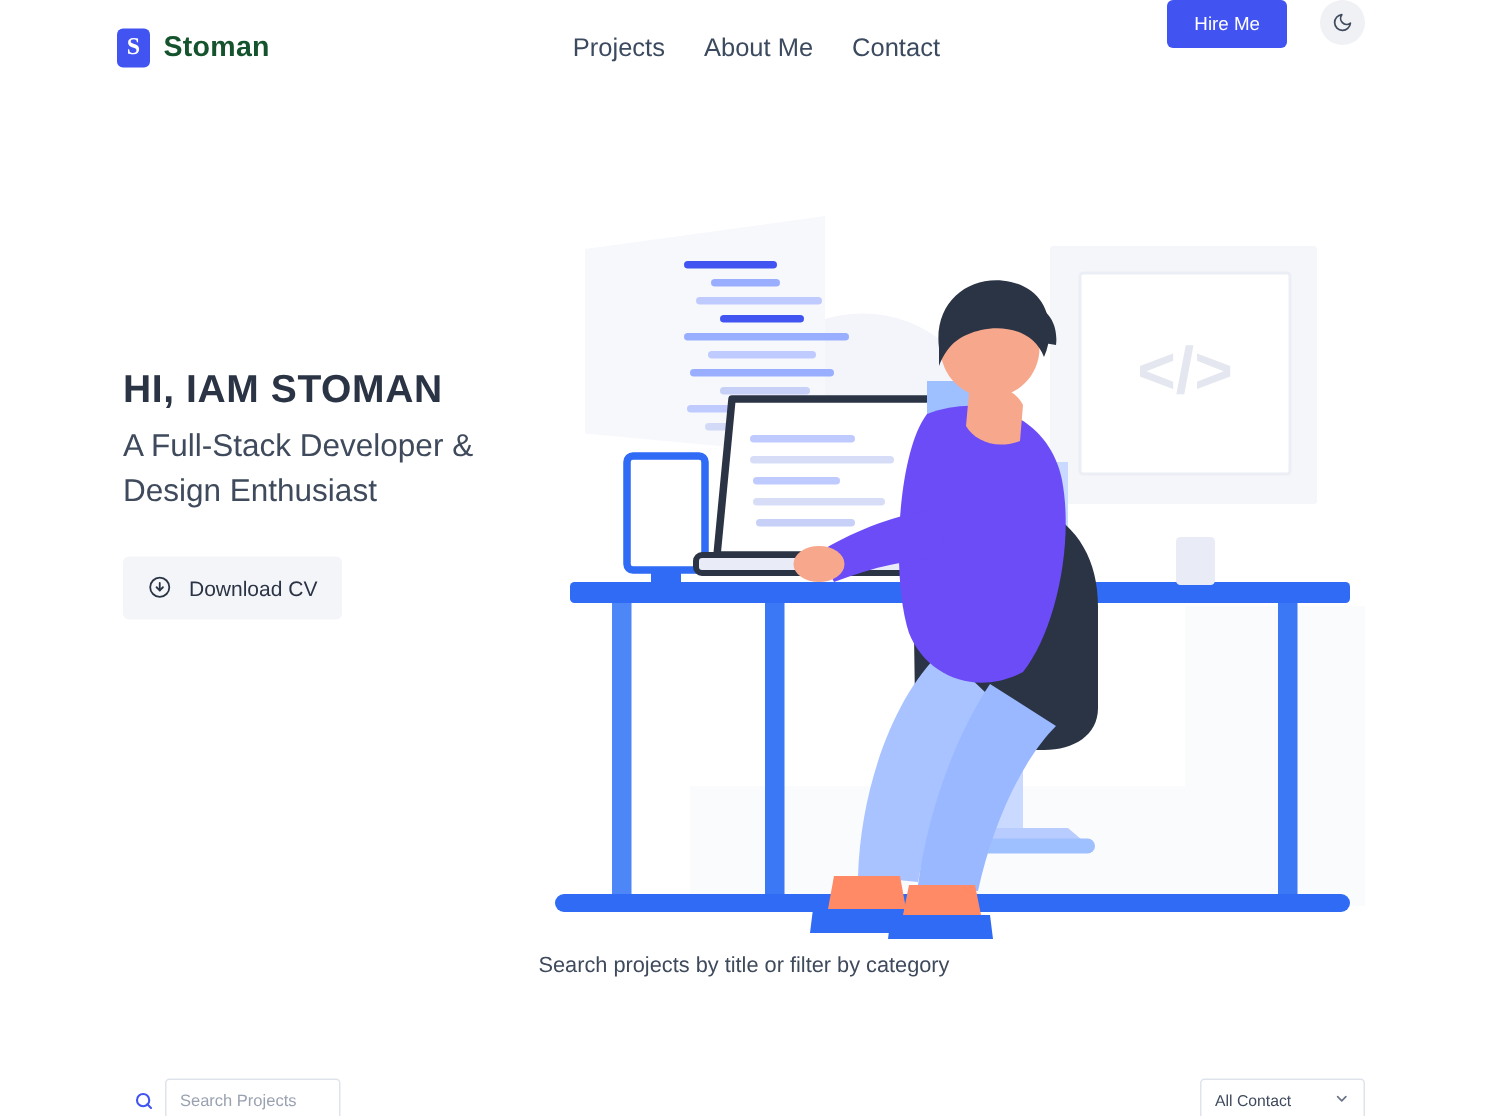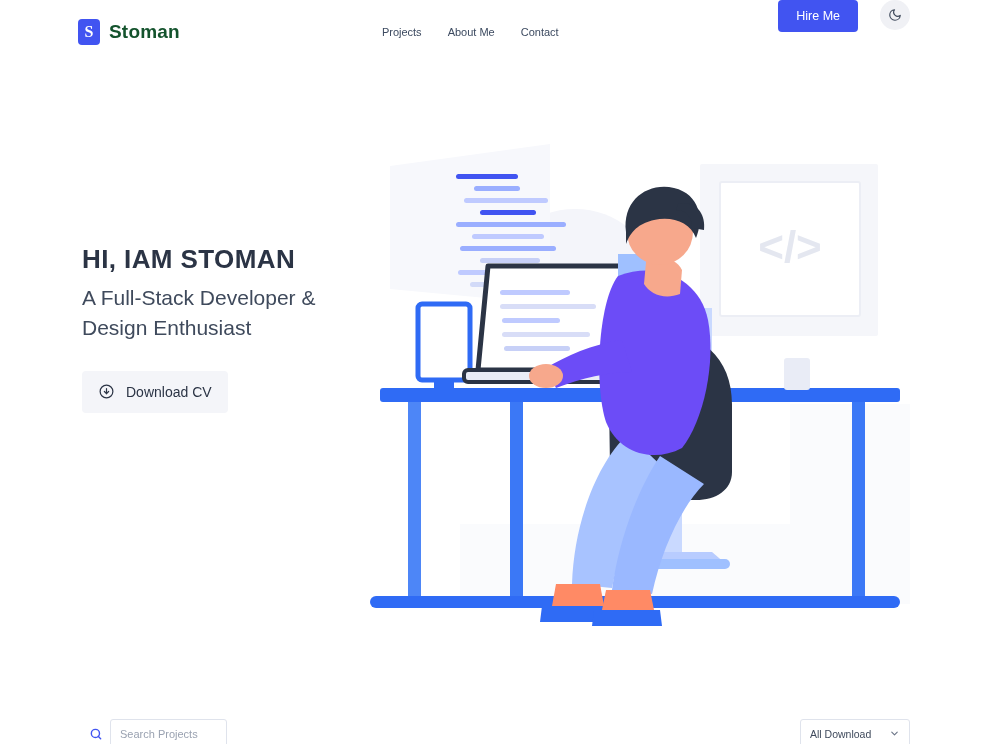--- a/index.html
+++ b/index.html
@@ -25,21 +25,21 @@
     display: flex; align-items: center; justify-content: center;
     color: #fff; font-size: 16px; font-weight: 700; line-height: 1;
     font-family: "Liberation Serif", serif;
   }
   .brand-name {
     margin-left: 9px; font-size: 19px; font-weight: 700;
     letter-spacing: .2px; color: #14532d;
   }
   .nav { display: flex; align-items: center; gap: 22px; margin-left: 200px; }
   .nav a {
-    font-size: 11px; color: #3c4a60; text-decoration: none; font-weight: 500;
+    font-size: 17px; color: #3c4a60; text-decoration: none; font-weight: 500;
     padding: 4px 2px;
   }
   .header-right {
     position: absolute; right: 82px; top: 0; height: 64px;
     display: flex; gap: 22px;
   }
   .hire-btn {
     background: #4154f1; color: #fff; border: none; border-radius: 4px;
     font-size: 12.5px; font-weight: 500; padding: 0 18px; height: 32px;
     cursor: pointer; font-family: "Liberation Sans", sans-serif;
@@ -227,34 +227,35 @@
 
         <path d="M286 158 C300 150 316 154 322 166 L320 190 C304 196 290 190 284 180 Z" fill="#f7a88c"></path>
         <circle cx="300" cy="128" r="33" fill="#f7a88c"></circle>
         <path d="M266 128 C262 96 288 78 314 84 C340 90 344 116 336 134 C330 118 312 112 294 116 C282 119 272 124 266 140 Z" fill="#2b3445"></path>
         <path d="M318 100 C336 96 346 110 344 126 L332 124 C332 112 326 106 316 106 Z" fill="#2b3445"></path>
       </svg>
     </div>
   </div>
 
   <div class="projects">
+    <div class="projects-sub">Search projects by title or filter by category</div>
 
     <div class="filter-row">
       <div class="search-wrap">
         <span class="search-icon-box">
           <svg width="14" height="14" viewBox="0 0 24 24" fill="none" stroke="#4154f1" stroke-width="2.4" stroke-linecap="round">
             <circle cx="11" cy="11" r="7"></circle>
             <path d="M20 20l-4.2-4.2"></path>
           </svg>
         </span>
         <input class="search-input" type="text" placeholder="Search Projects" style="">
       </div>
 
       <div class="category-select">
-        <span class="val">All Download</span>
+        <span class="val">All Contact</span>
         <span>
           <svg width="11" height="11" viewBox="0 0 24 24" fill="none" stroke="#6b7487" stroke-width="2.4" stroke-linecap="round" stroke-linejoin="round">
             <path d="M6 9l6 6 6-6"></path>
           </svg>
         </span>
       </div>
     </div>
   </div>
 
 </div>

